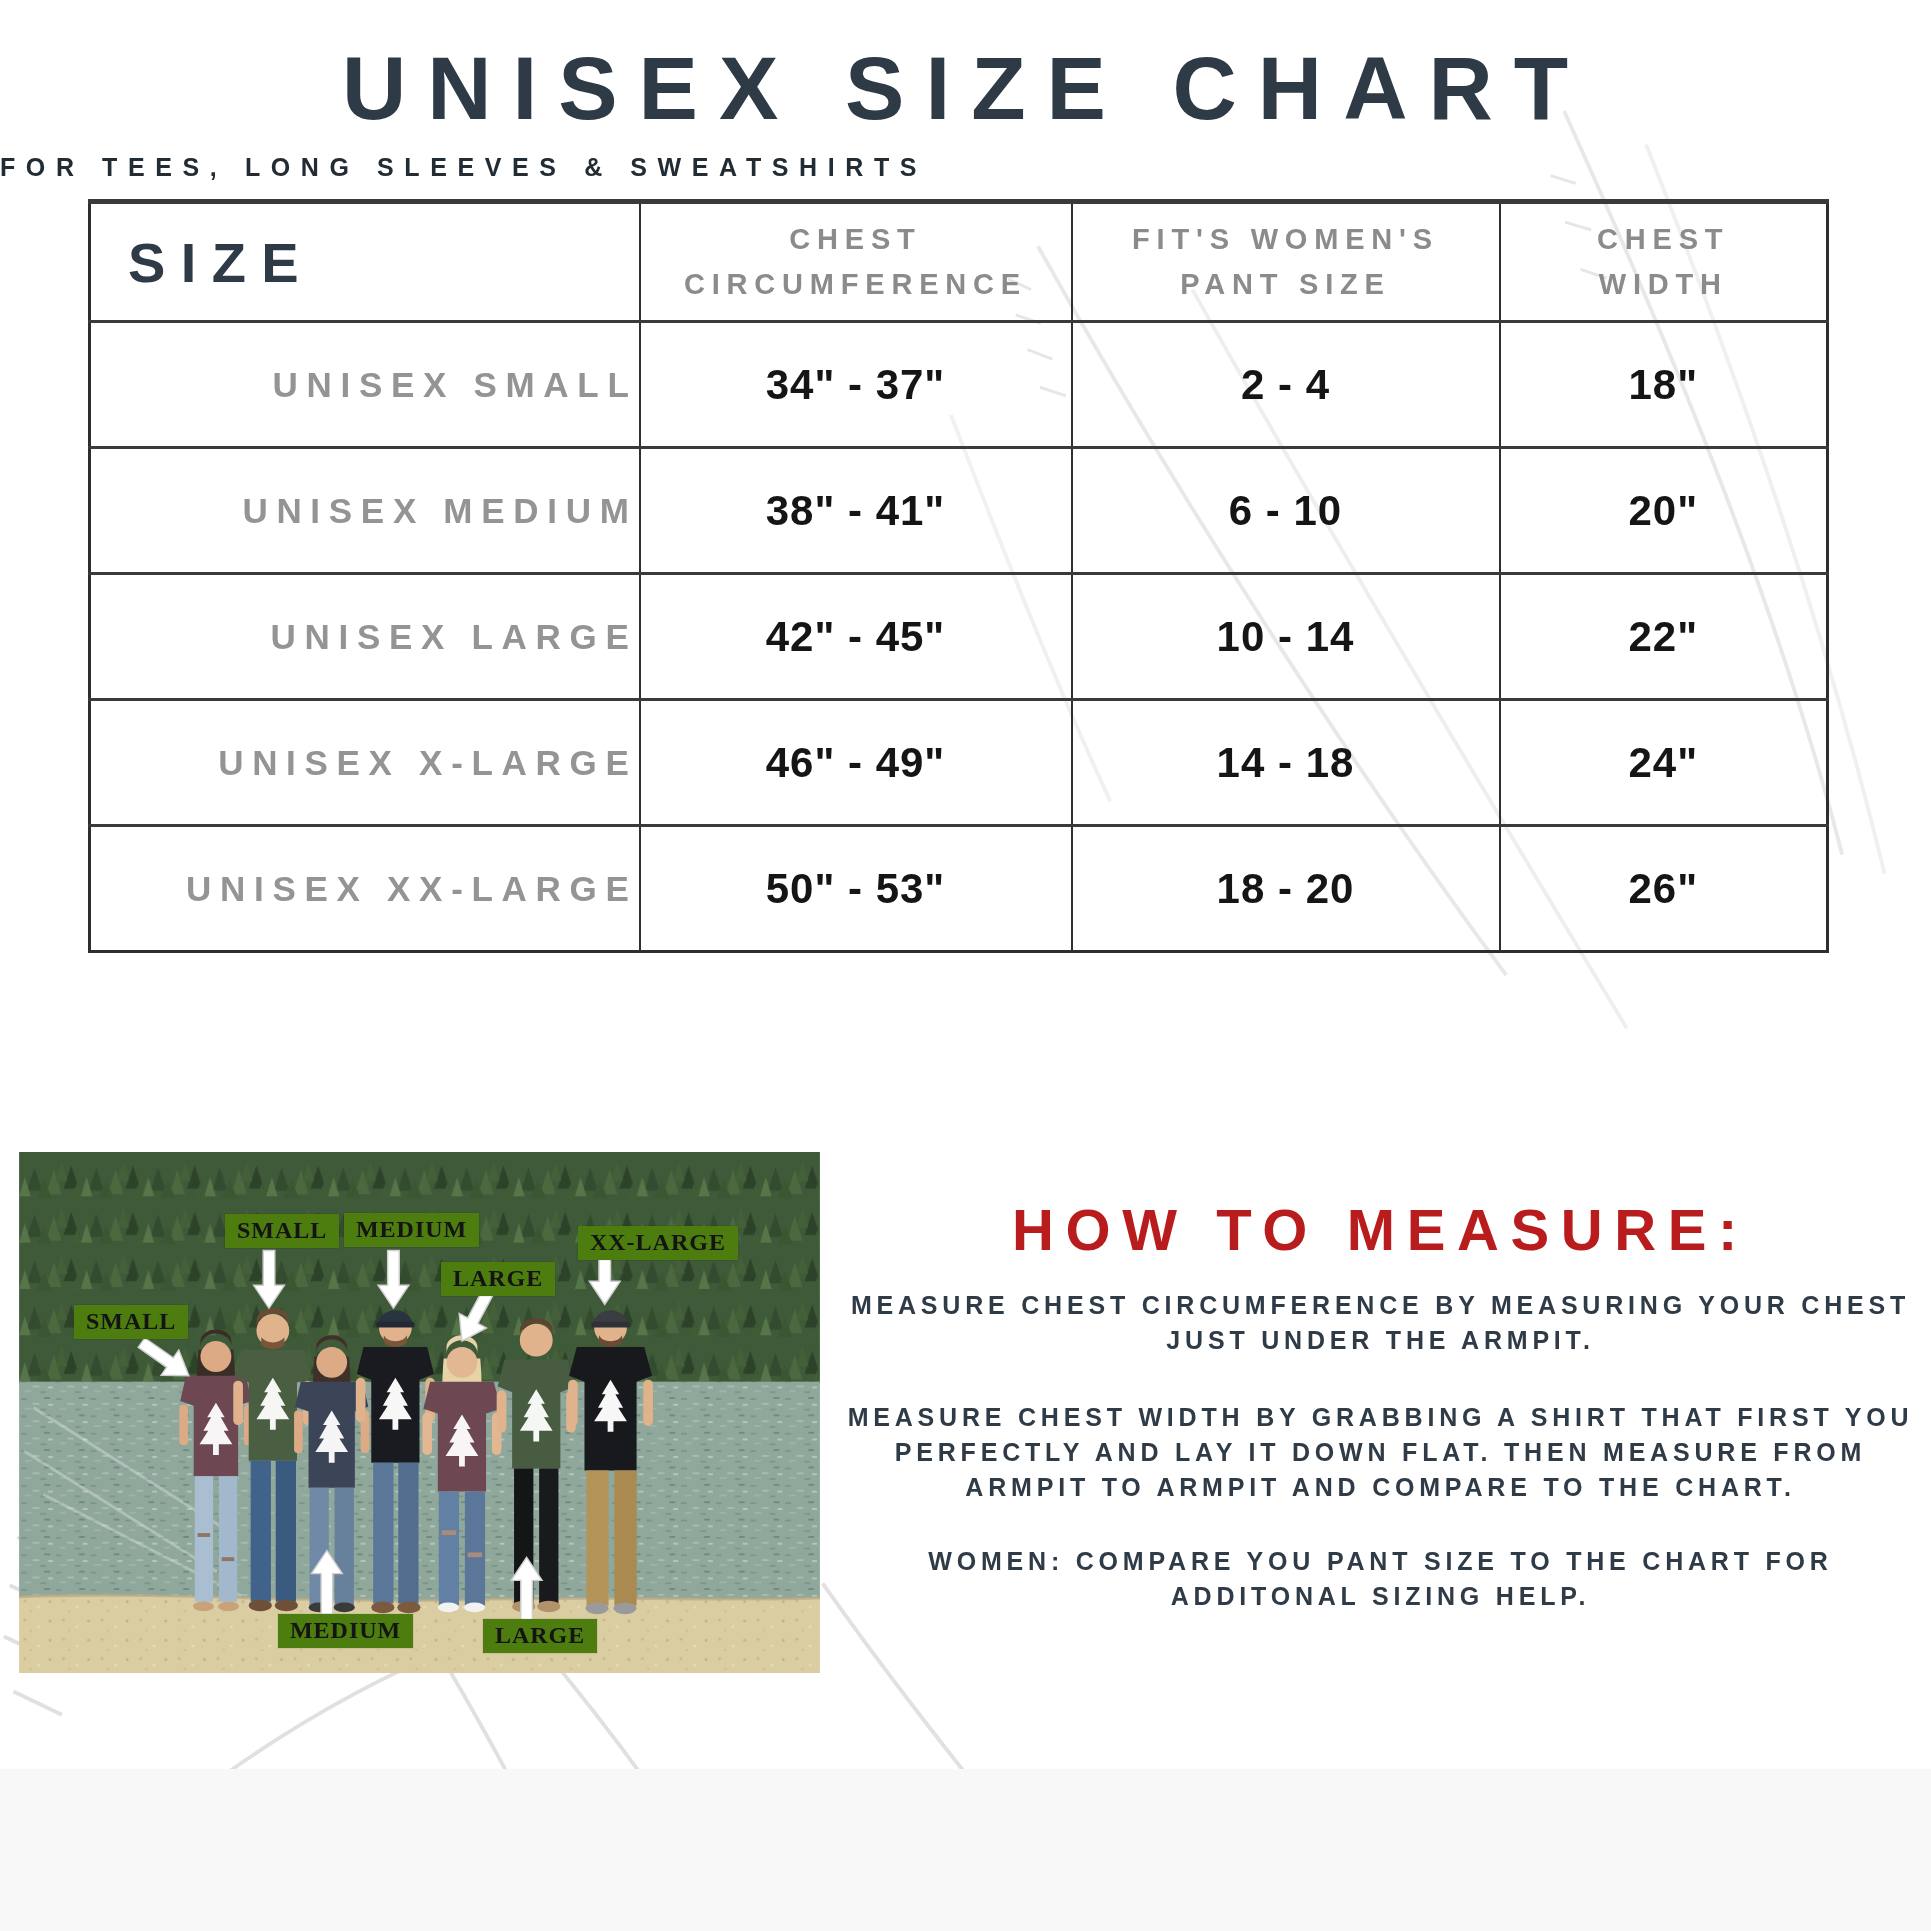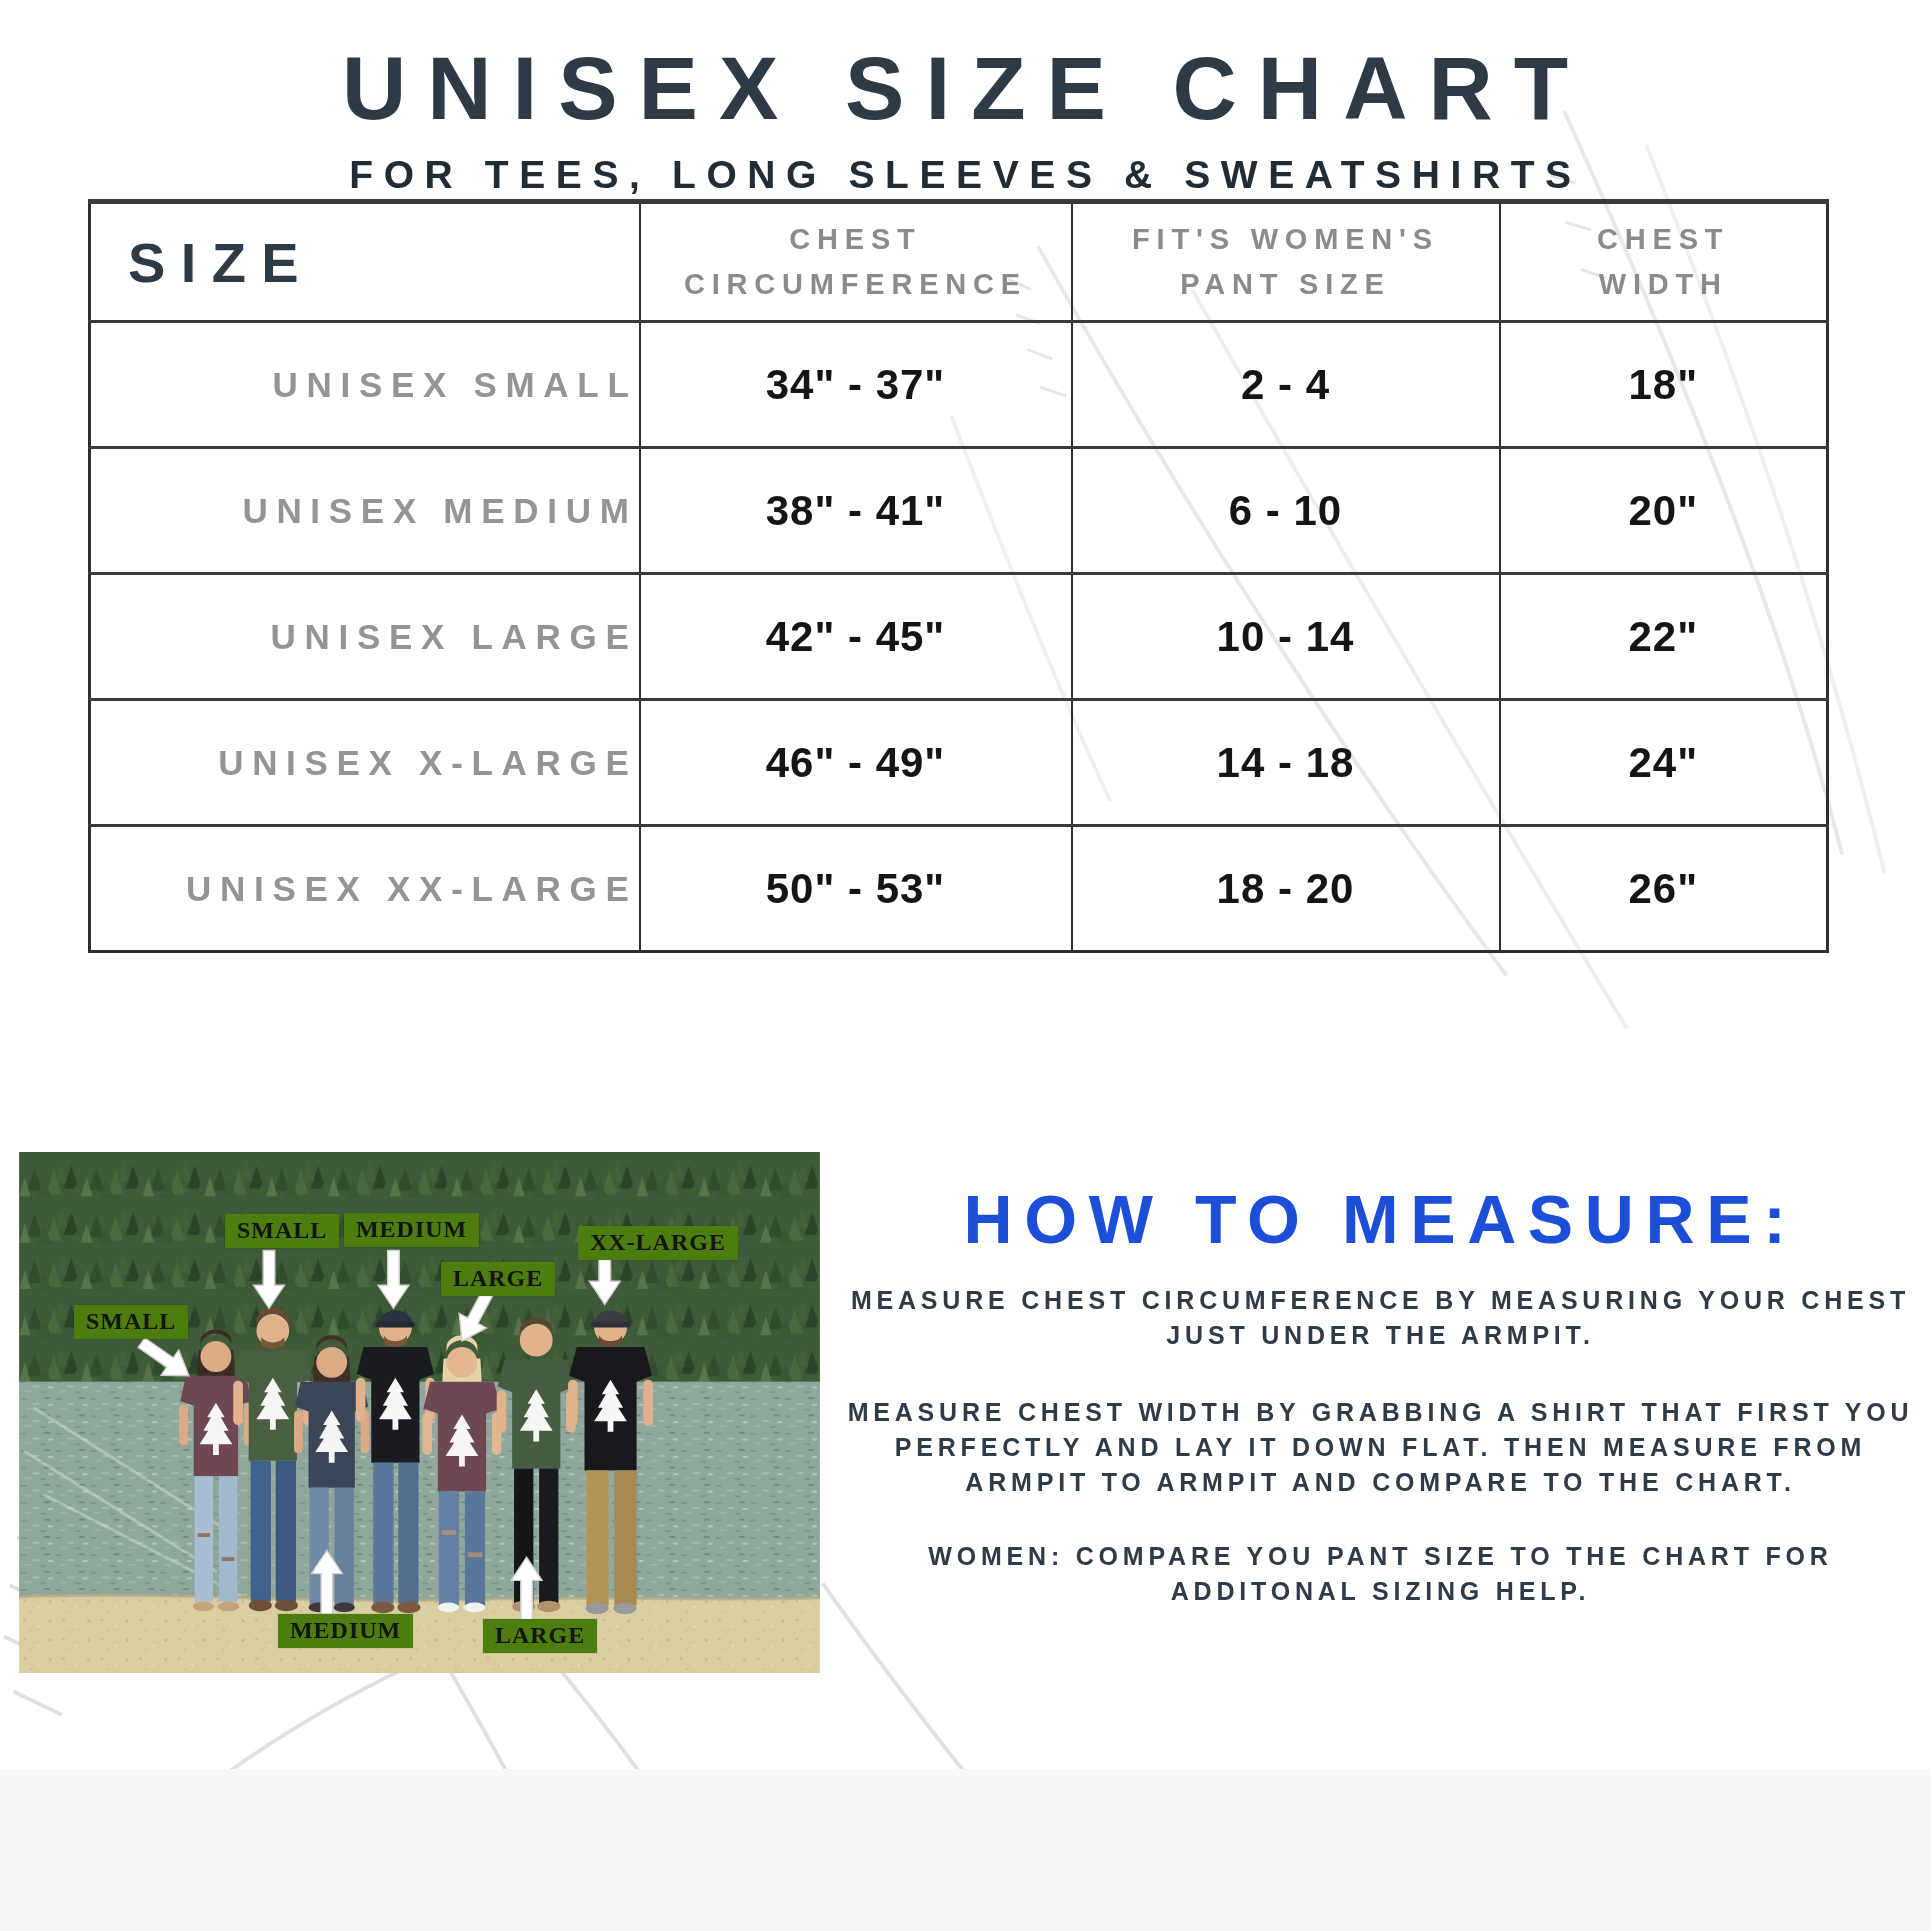--- a/index.html
+++ b/index.html
@@ -10,21 +10,21 @@
   
   .watermark{position:absolute;left:0;top:0;width:1931px;height:1931px;pointer-events:none;}
   
   .title{
     position:absolute;left:0;top:37px;width:1931px;margin:0;
     text-align:center;font-size:89px;font-weight:800;letter-spacing:21px;
     color:#2e3a46;
   }
   .subtitle{
     position:absolute;left:0;top:153px;width:1931px;
-    text-align:center;font-size:39px;font-weight:700;letter-spacing:10.6px;
+    text-align:left;font-size:25px;font-weight:700;letter-spacing:10.6px;
     color:#222c35;
   }
   
   .size-table{
     position:absolute;left:88px;top:199px;width:1738px;height:754px;
     border-collapse:collapse;table-layout:fixed;background:transparent;
   }
   .size-table td,.size-table th{
     border:2.9px solid #2f2f2f;vertical-align:middle;background:transparent;
   }
@@ -56,21 +56,21 @@
     font-family:"Liberation Serif",serif;font-weight:700;color:#141414;
     font-size:24px;letter-spacing:1px;padding:2.9px 11.6px 3.9px 11.6px;
     box-shadow:0 0 0 1px rgba(0,0,0,0.06);white-space:nowrap;
   }
   
   .measure{
     position:absolute;left:840px;top:1180px;width:1081px;text-align:center;
     color:#2e3a46;
   }
   .measure h2{
-    margin:0;font-size:68px;font-weight:800;letter-spacing:11.6px;color:#1d4ed8;
+    margin:16px;font-size:58px;font-weight:800;letter-spacing:11.6px;color:#b91c1c;
   }
   .measure p{
     margin:0;font-size:25px;font-weight:700;letter-spacing:4.8px;
     line-height:35px;color:#2f3b47;
   }
   .measure p.p1{margin-top:25px;}
   .measure p.p2{margin-top:42px;}
   .measure p.p3{margin-top:39px;}
   .measure p.p4{margin-top:39px;}
   

